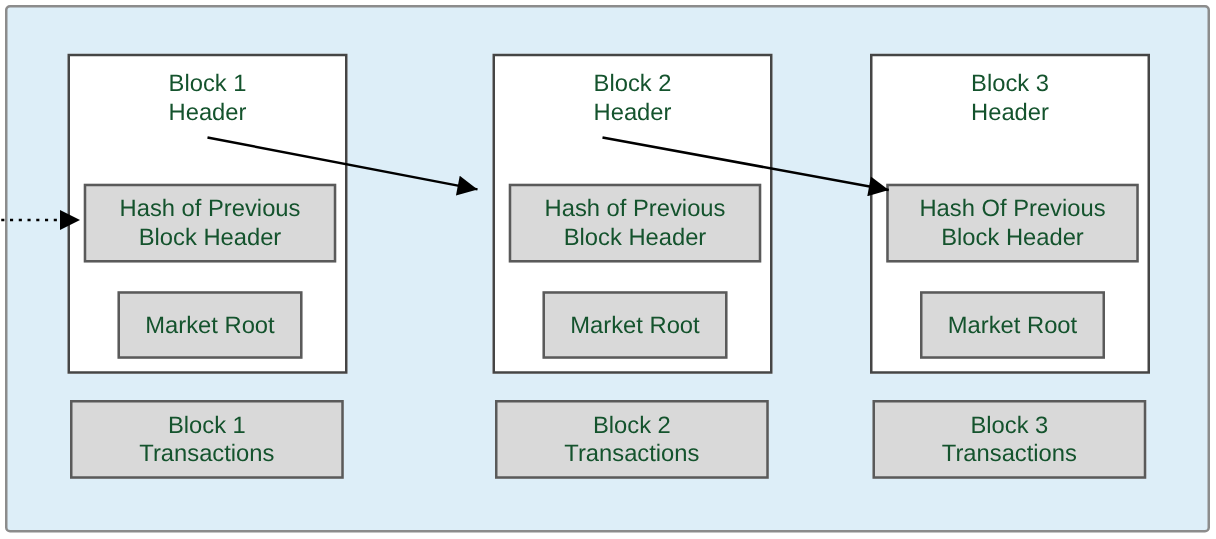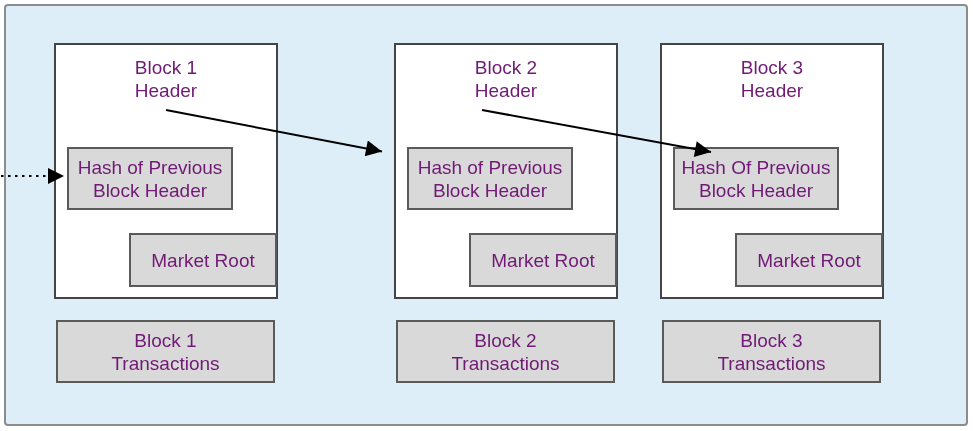--- a/index.html
+++ b/index.html
@@ -7,21 +7,21 @@
     padding: 0;
     background: #ffffff;
     font-family: "Liberation Sans", "DejaVu Sans", sans-serif;
   }
   .canvas {
     position: relative;
     width: 973px;
     height: 431px;
     background: #ffffff;
     overflow: hidden;
-    color: #701a75;
+    color: #14532d;
   }
   .frame {
     position: absolute;
     left: 4px;
     top: 4px;
     width: 964px;
     height: 422px;
     box-sizing: border-box;
     border: 2px solid #8c8c8c;
     border-radius: 4px;
@@ -36,21 +36,21 @@
     pointer-events: none;
   }
   .block-group {
     position: absolute;
     top: 43px;
     width: 224px;
     height: 340px;
   }
   .block-group.b1 { left: 54px; }
   .block-group.b2 { left: 394px; }
-  .block-group.b3 { left: 660px; }
+  .block-group.b3 { left: 696px; }
   .block-container {
     position: absolute;
     left: 0;
     top: 0;
     width: 224px;
     height: 256px;
     box-sizing: border-box;
     background: #ffffff;
     border: 2px solid #454545;
   }
@@ -73,29 +73,28 @@
     align-items: center;
     justify-content: center;
     text-align: center;
     font-size: 19px;
     line-height: 23px;
     white-space: pre-line;
   }
   .hash-box {
     left: 11px;
     top: 102px;
-    width: 166px;
+    width: 202px;
     height: 63px;
   }
   .merkle-box {
     left: 38px;
     top: 188px;
     width: 148px;
     height: 54px;
-    margin-left: 35px;
   }
   .tx-box {
     left: 2px;
     top: 277px;
     width: 219px;
     height: 63px;
   }
 </style>
 </head>
 <body>

